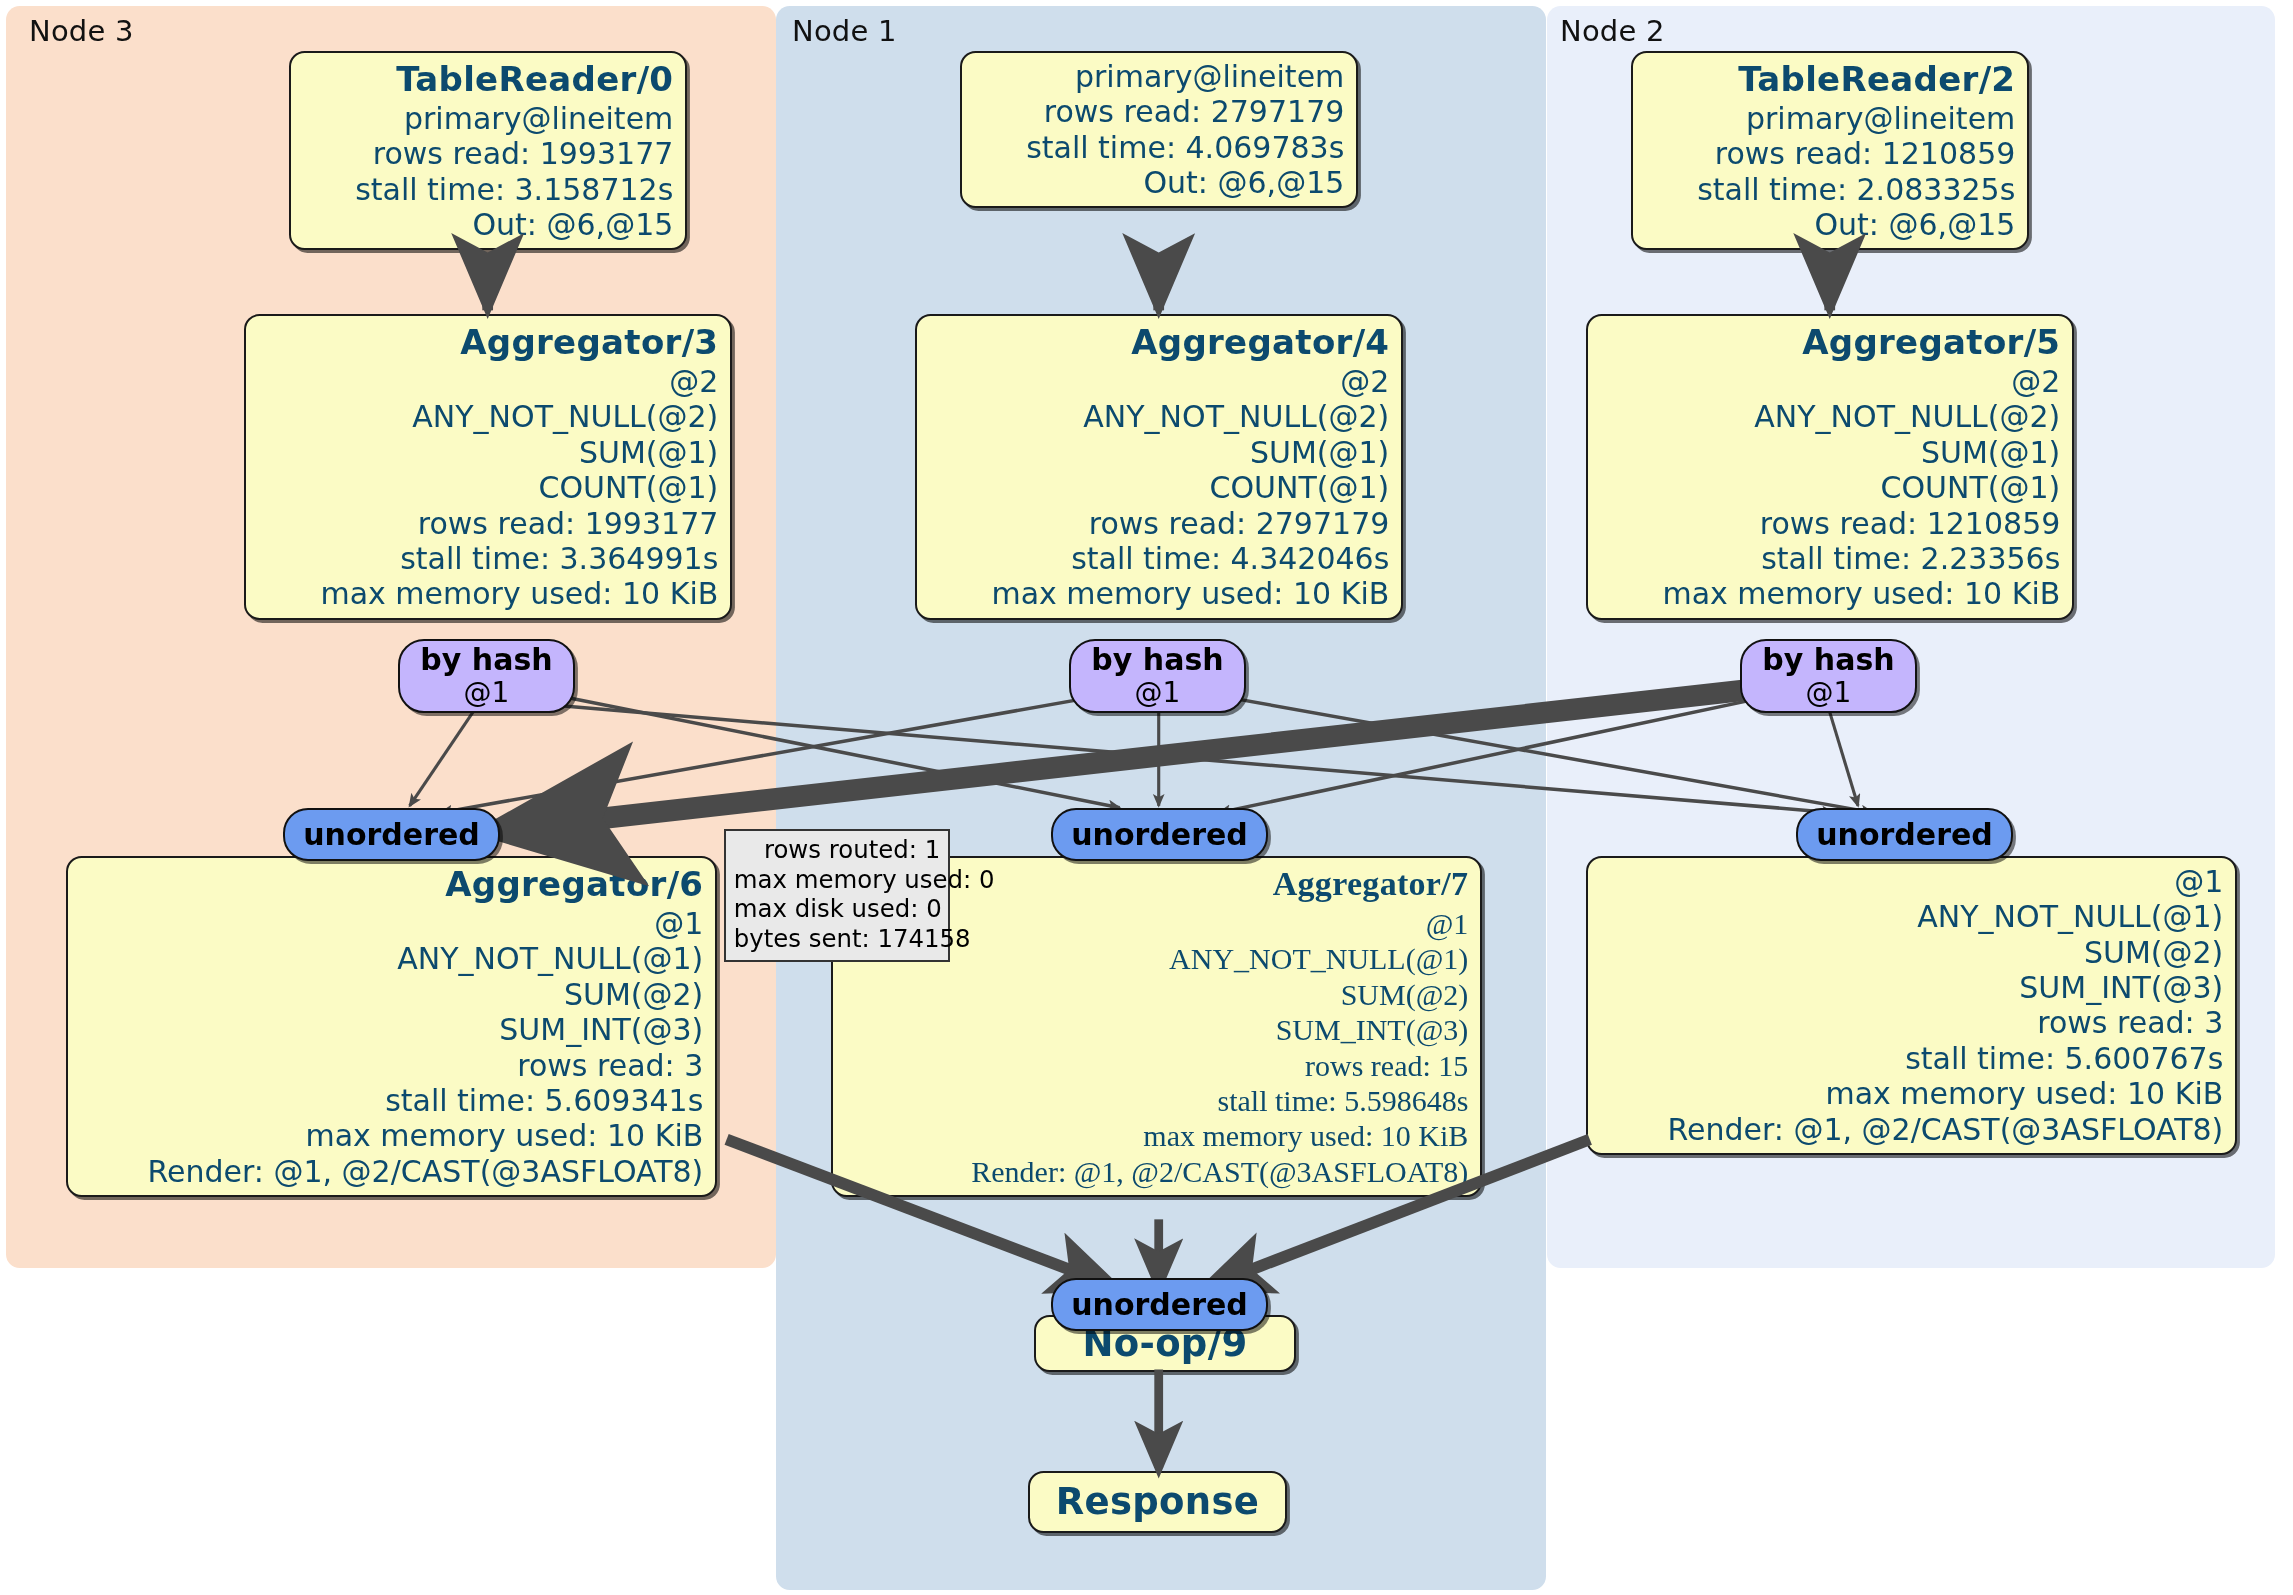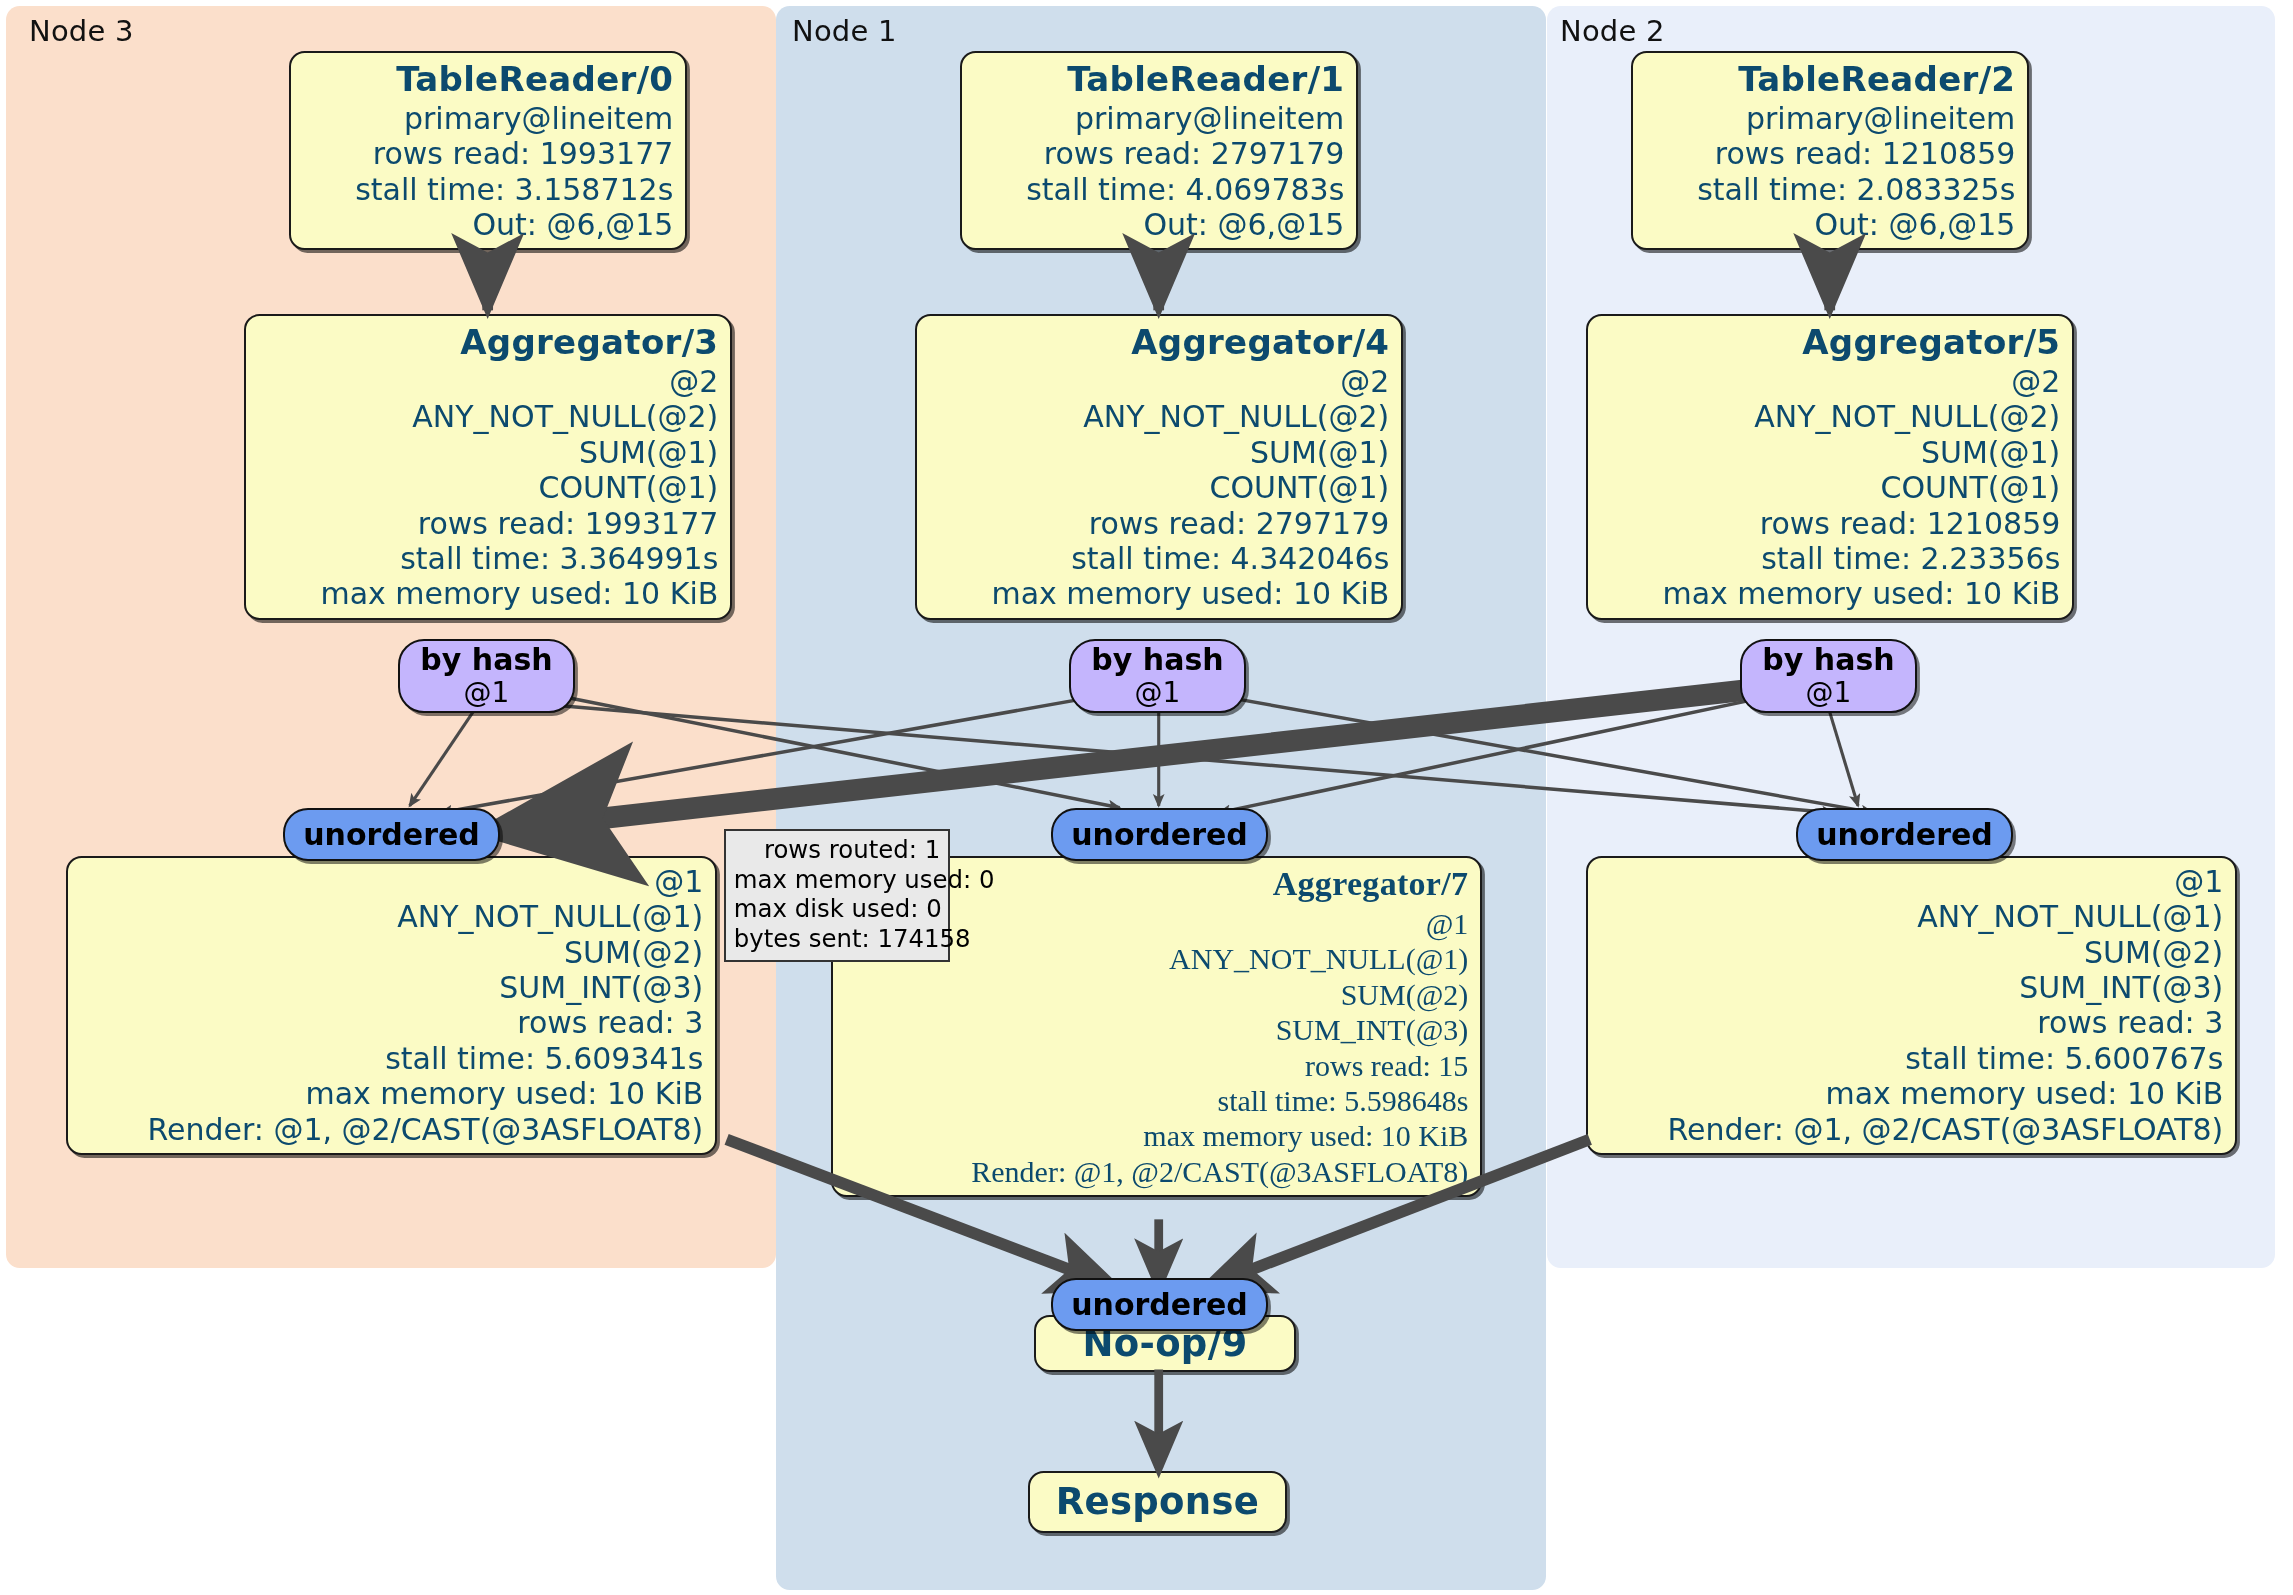--- a/index.html
+++ b/index.html
@@ -180,21 +180,20 @@
 
   <div class="gnode" style="left:289px; top:51px; width:398px;">
     <span class="title">TableReader/0</span>
     <span class="line">primary@lineitem</span>
     <span class="line">rows read: 1993177</span>
     <span class="line">stall time: 3.158712s</span>
     <span class="line">Out: @6,@15</span>
   </div>
 
   <div class="gnode" style="left:960px; top:51px; width:398px;">
-    <span class="title">TableReader/1</span>
     <span class="line">primary@lineitem</span>
     <span class="line">rows read: 2797179</span>
     <span class="line">stall time: 4.069783s</span>
     <span class="line">Out: @6,@15</span>
   </div>
 
   <div class="gnode" style="left:1631px; top:51px; width:398px;">
     <span class="title">TableReader/2</span>
     <span class="line">primary@lineitem</span>
     <span class="line">rows read: 1210859</span>
@@ -262,20 +261,21 @@
   </div>
 
   <div class="statbox" style="left:724px; top:829px; width:226px;">
     <span class="line">rows routed: 1</span>
     <span class="line">max memory used: 0</span>
     <span class="line">max disk used: 0</span>
     <span class="line">bytes sent: 174158</span>
   </div>
 
   <div class="gnode" style="left:66px; top:856px; width:651px;">
+    <span class="title">Aggregator/6</span>
     <span class="line">@1</span>
     <span class="line">ANY_NOT_NULL(@1)</span>
     <span class="line">SUM(@2)</span>
     <span class="line">SUM_INT(@3)</span>
     <span class="line">rows read: 3</span>
     <span class="line">stall time: 5.609341s</span>
     <span class="line">max memory used: 10 KiB</span>
     <span class="line">Render: @1, @2/CAST(@3ASFLOAT8)</span>
   </div>
 

